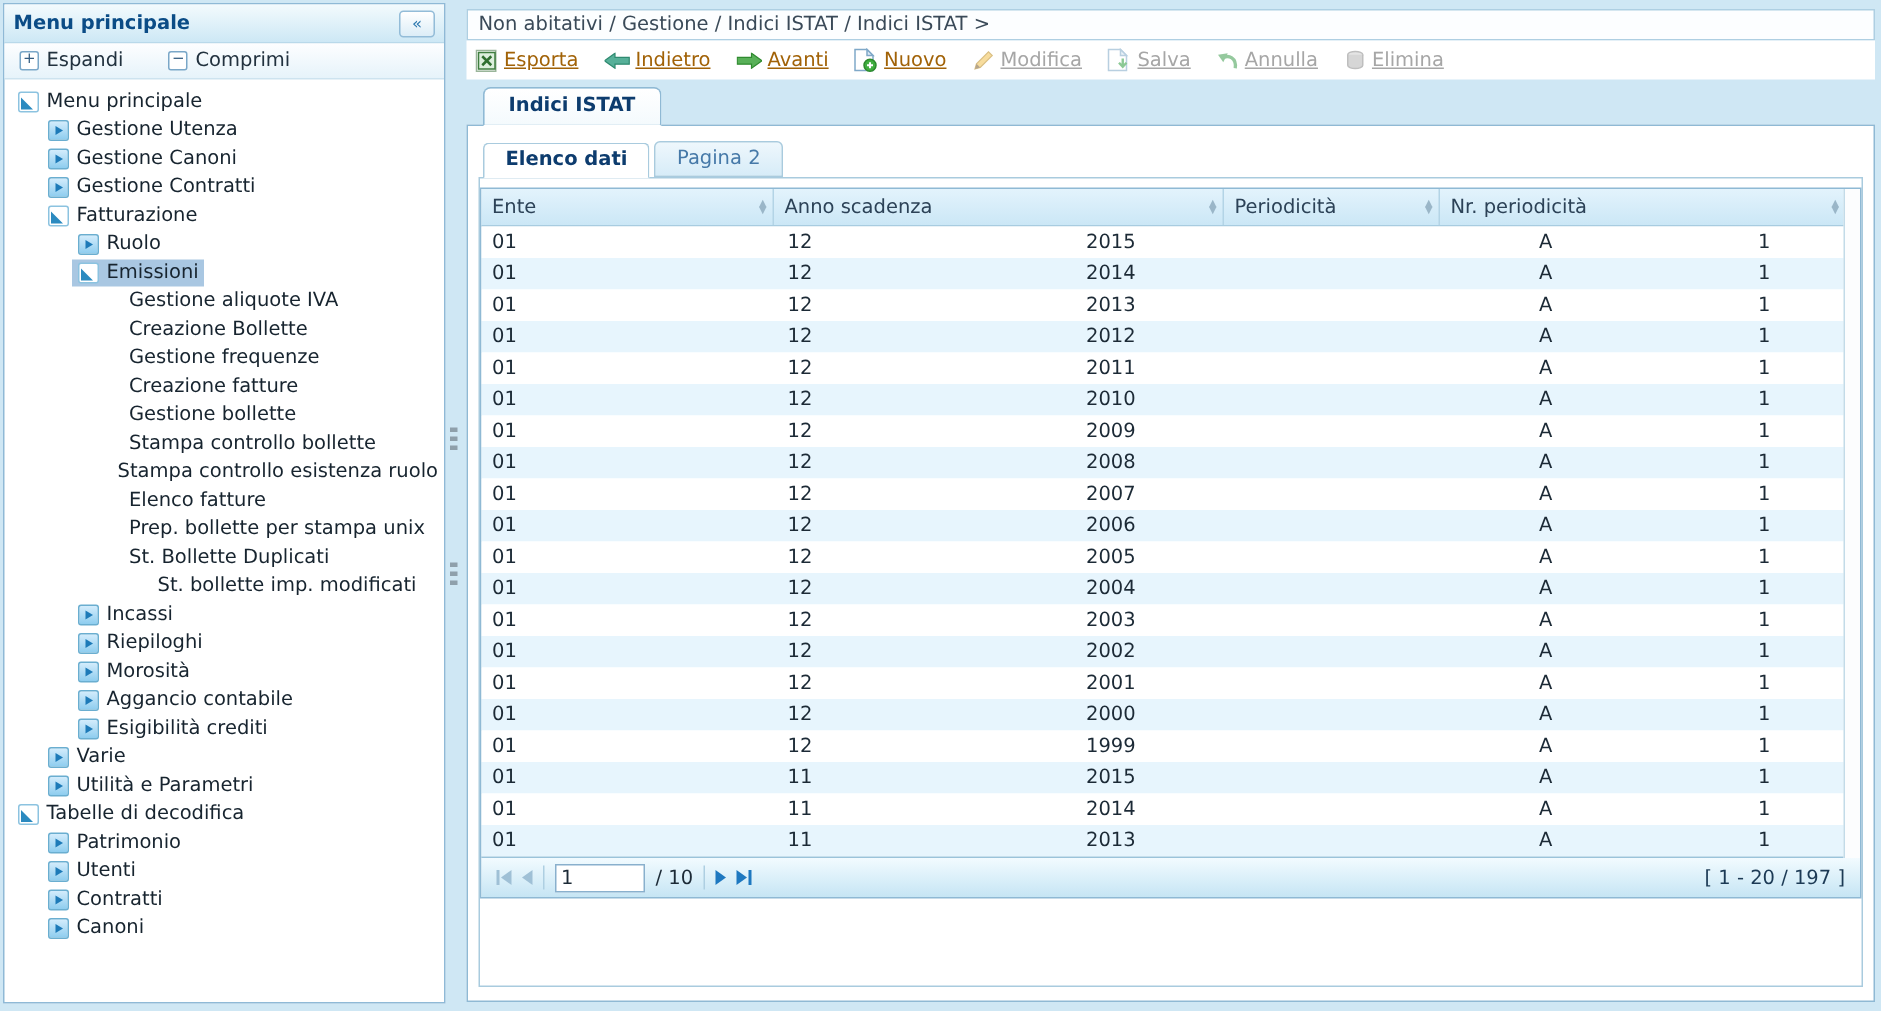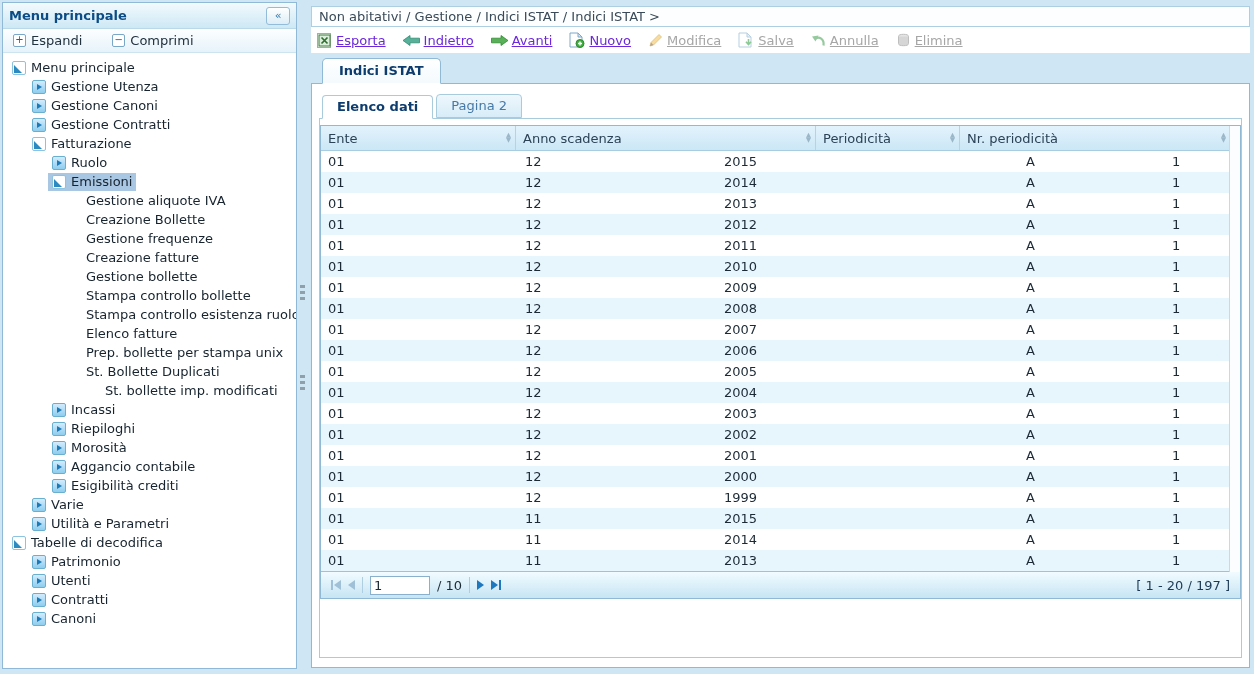--- a/index.html
+++ b/index.html
@@ -37,21 +37,21 @@
 
   
   .grip{position:absolute;left:300px;width:6px;display:flex;flex-direction:column;gap:3px;}
   .grip i{display:block;width:5px;height:3px;background:#8fa0ab;}
 
   
   .main{position:absolute;left:311px;top:6px;right:4px;bottom:6px;display:flex;flex-direction:column;}
   .breadcrumb-bar{flex:0 0 19px;background:#fcfeff;border:1px solid #aecfe2;display:flex;
     align-items:center;padding:0 7px;font-size:13px;color:#3a4a58;}
   .toolbar{flex:0 0 26px;background:#fff;display:flex;align-items:center;padding:0 6px;gap:17px;font-size:13px;}
-  .tbtn{display:flex;align-items:center;gap:4px;color:#6d28d9;text-decoration:underline;cursor:pointer;}
+  .tbtn{display:flex;align-items:center;gap:4px;color:#a16207;text-decoration:underline;cursor:pointer;}
   .tbtn.disabled{color:#a6a6a6;}
   .tbtn.disabled .ticon{opacity:.55;}
   .ticon{display:flex;align-items:center;}
   .tabbar{flex:0 0 30px;display:flex;align-items:flex-end;padding-left:11px;}
   .main-tab{position:relative;z-index:2;margin-bottom:-1px;padding:4px 16px 5px;
     background:linear-gradient(#ffffff,#f4fafd);border:1px solid #8fb9d4;border-bottom:1px solid #fff;
     border-radius:5px 5px 0 0;font-size:13px;font-weight:bold;color:#0d3c6e;cursor:pointer;}
   .panel{flex:1;background:#fff;border:1px solid #8fb9d4;padding:7px 7px 9px;
     display:flex;flex-direction:column;min-height:0;}
   .subtabbar{flex:0 0 27px;display:flex;align-items:flex-end;padding-left:3px;position:relative;z-index:2;}
@@ -185,21 +185,21 @@
         <div class="tree-item" style="padding-left: 65px;">
           <span class="tree-item-inner leaf">
             <span class="tree-label">Gestione bollette</span>
           </span>
         </div>
         <div class="tree-item" style="padding-left: 65px;">
           <span class="tree-item-inner leaf">
             <span class="tree-label">Stampa controllo bollette</span>
           </span>
         </div>
-        <div class="tree-item" style="padding-left: 65px;">
+        <div class="tree-item" style="padding-left: 65px; justify-content: flex-end;">
           <span class="tree-item-inner leaf">
             <span class="tree-label">Stampa controllo esistenza ruolo</span>
           </span>
         </div>
         <div class="tree-item" style="padding-left: 65px;">
           <span class="tree-item-inner leaf">
             <span class="tree-label">Elenco fatture</span>
           </span>
         </div>
         <div class="tree-item" style="padding-left: 65px;">

